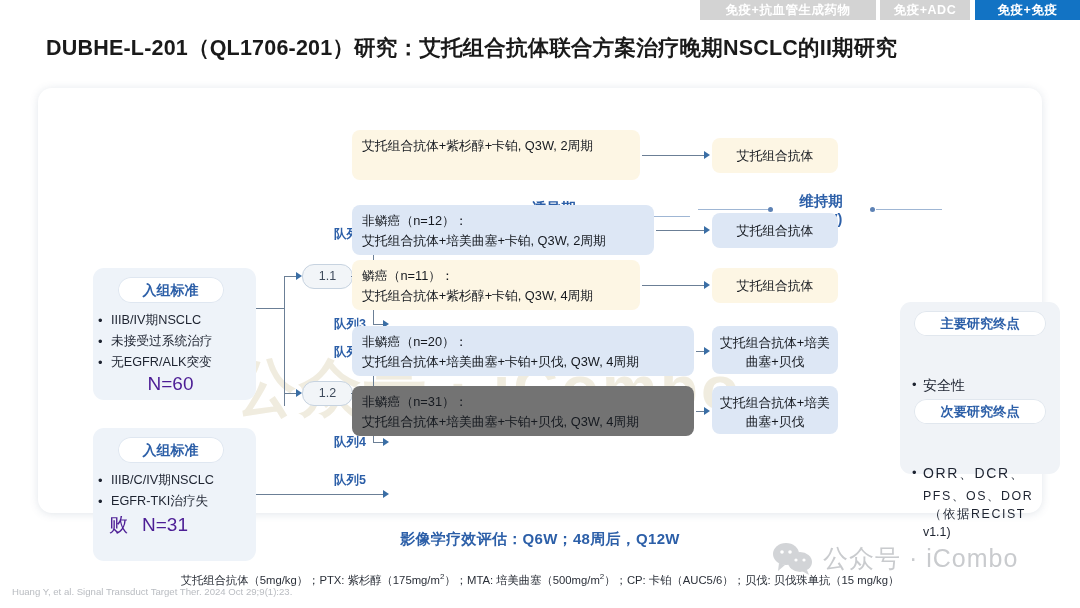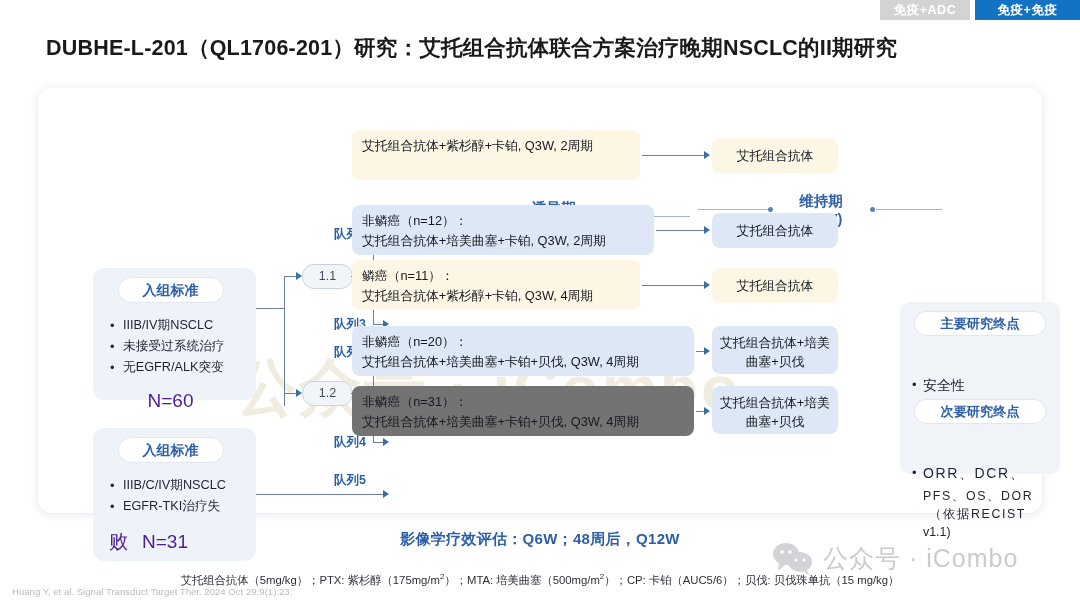--- a/index.html
+++ b/index.html
@@ -66,21 +66,21 @@
     padding:9px 8px 10px 0;box-sizing:border-box;
   }
   .crit1{top:180px;height:132px;}
   .crit2{top:340px;height:133px;}
   .crit-pill{
     margin:0 auto 7px auto;width:106px;height:26px;line-height:26px;
     background:#ffffff;border-radius:14px;text-align:center;
     font-size:14px;font-weight:bold;color:#2c5fa8;
     box-shadow:0 0 0 1px #dfe7f1 inset;
   }
-  .crit ul{margin:12px;padding:0 0 0 16px;list-style:none;}
+  .crit ul{margin:0;padding:0 0 0 16px;list-style:none;}
   .crit li{
     position:relative;font-size:12.7px;color:#1d2330;
     line-height:21px;padding-left:2px;
   }
   .crit li:before{
     content:"•";position:absolute;left:-11px;top:0;color:#1d2330;font-size:13px;
   }
   .crit .nval{text-align:center;font-size:19px;color:#4c1d95;}
   .crit .ninline{padding-left:14px;}
 
@@ -162,20 +162,21 @@
   .arw{
     position:absolute;width:0;height:0;
     border-top:4px solid transparent;border-bottom:4px solid transparent;
     border-left:6px solid #3a6ea5;
   }
 </style>
 </head>
 <body>
 
 <div class="tabbar">
+  <div class="tab inactive t1">免疫+抗血管生成药物</div>
   <div class="tab inactive t2">免疫+ADC</div>
   <div class="tab active t3">免疫+免疫</div>
 </div>
 
 <div class="title">DUBHE-L-201（QL1706-201）研究：艾托组合抗体联合方案治疗晚期NSCLC的II期研究</div>
 
 <div class="card">
 
   <div class="watermark">公众号 · iCombo</div>
 

